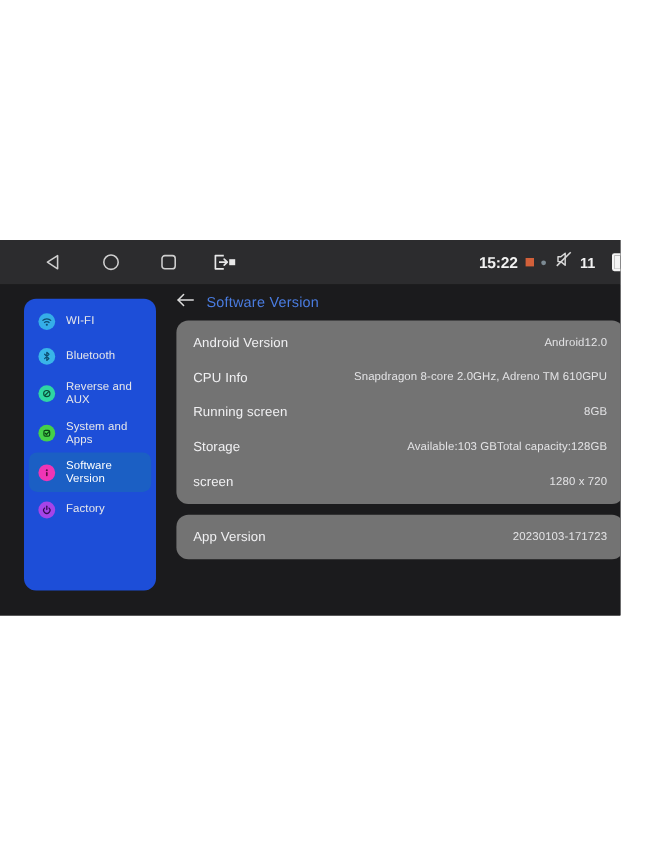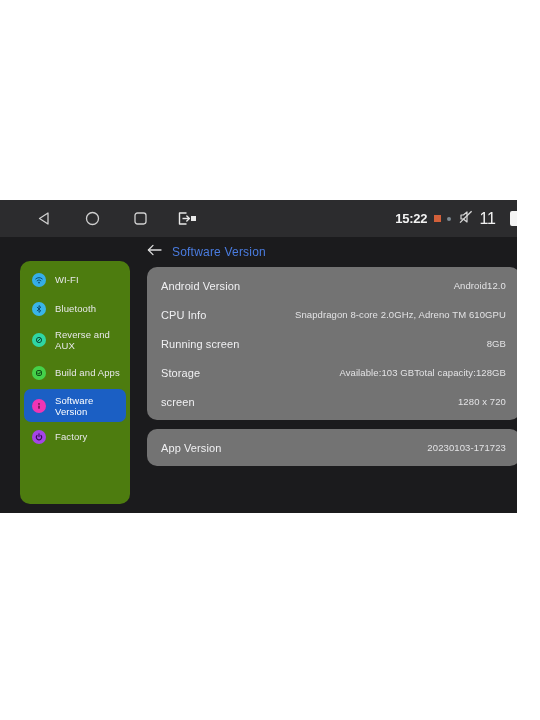--- a/index.html
+++ b/index.html
@@ -74,22 +74,22 @@
   .dot-teal {
     width: 4px; height: 4px;
     border-radius: 50%;
     background: #7c8a93;
     display: inline-block;
     margin-left: 2px;
   }
   .mute-icon { margin-left: 3px; display:block; }
   #mute-count {
     color: #f2f2f2;
-    font-size: 16px;
-    font-weight: normal;
+    font-size: 12px;
+    font-weight: bold;
     margin-left: 1px;
   }
   .split-icon {
     margin-left: 10px;
     width: 18px;
     height: 15px;
     border: 2px solid #f4f4f4;
     border-radius: 2px;
     box-sizing: border-box;
     display: flex;
@@ -112,24 +112,24 @@
     top: 37px;
     width: 540px;
     height: 276px;
     background: #1b1b1d;
   }
 
   
   #sidebar {
     position: absolute;
     left: 20px;
-    top: 24px;
+    top: 12px;
     width: 110px;
     height: 243px;
-    background: #4d7c0f;
+    background: #1d4ed8;
     border-radius: 10px;
     padding-top: 4px;
     box-sizing: border-box;
   }
   .side-item {
     display: flex;
     align-items: center;
     height: 29px;
     margin: 0 4px;
     padding-left: 8px;
@@ -293,21 +293,21 @@
         <span class="side-label">Reverse and AUX</span>
       </div>
 
       <div class="side-item tall">
         <span class="side-ico" style="background:#45d14a">
           <svg width="10" height="10" viewBox="0 0 10 10">
             <rect x="2.6" y="2.6" width="4.8" height="4.8" rx="1.2" fill="none" stroke="#0a4412" stroke-width="1"></rect>
             <polyline points="3.6,5 4.7,6.1 6.6,3.9" fill="none" stroke="#0a4412" stroke-width="1" stroke-linecap="round" stroke-linejoin="round"></polyline>
           </svg>
         </span>
-        <span class="side-label">Build and Apps</span>
+        <span class="side-label">System and Apps</span>
       </div>
 
       <div class="side-item tall active">
         <span class="side-ico" style="background:#ef35b5">
           <svg width="10" height="10" viewBox="0 0 10 10">
             <circle cx="5" cy="2.9" r="0.85" fill="#5c0d42"></circle>
             <rect x="4.3" y="4.4" width="1.4" height="3.4" rx="0.6" fill="#5c0d42"></rect>
           </svg>
         </span>
         <span class="side-label">Software Version</span>

